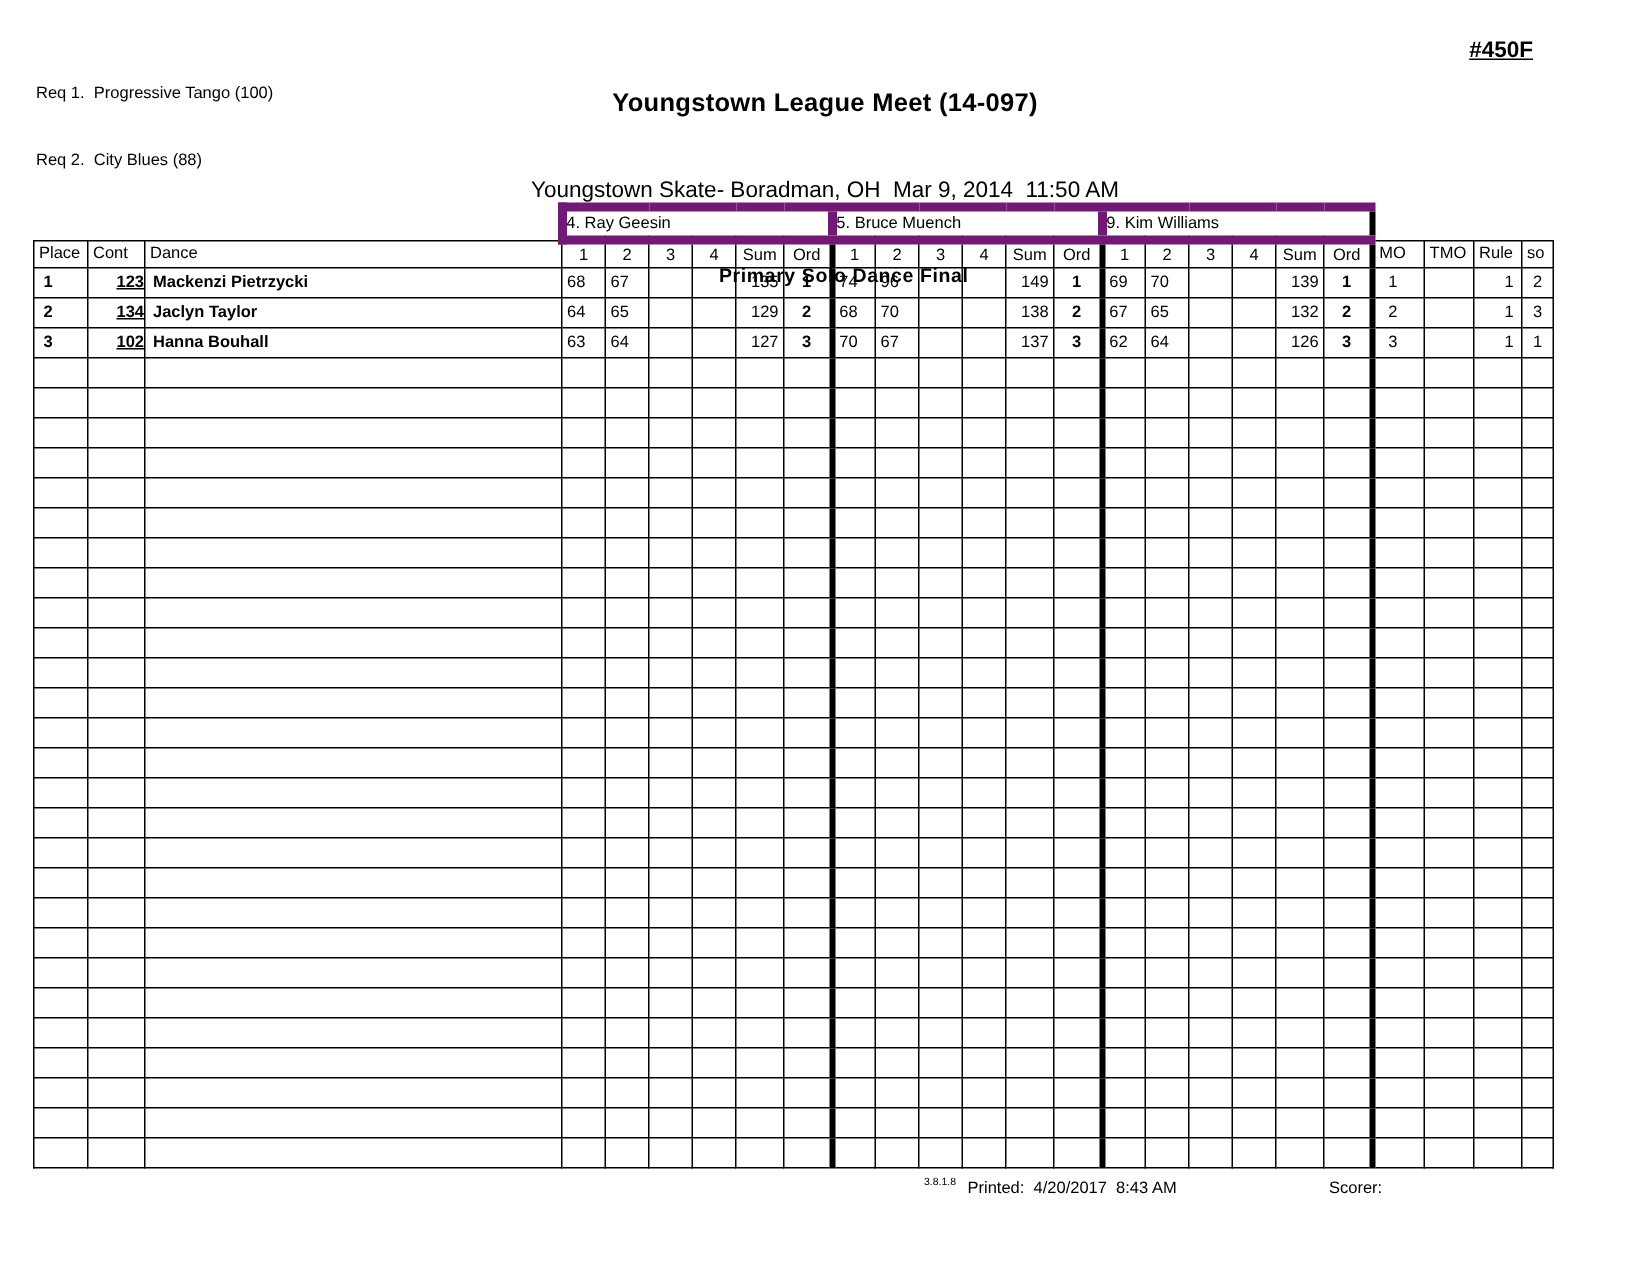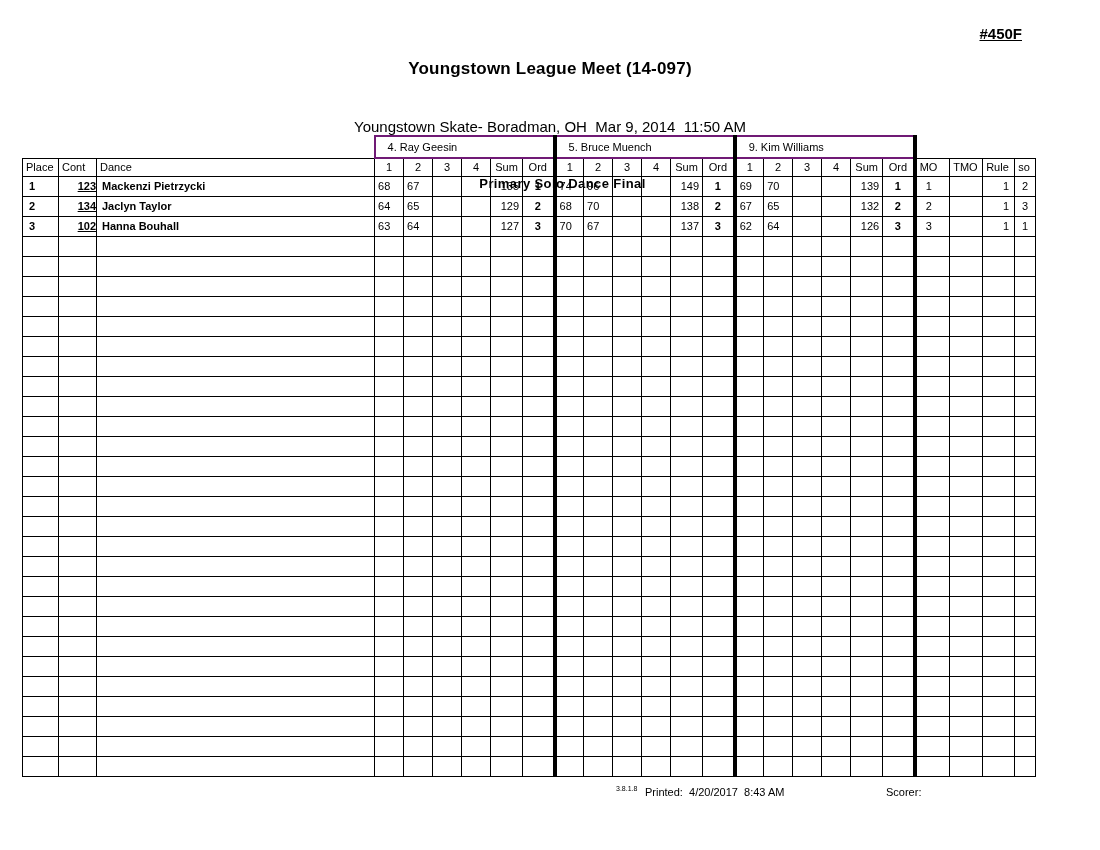--- a/index.html
+++ b/index.html
@@ -55,23 +55,23 @@
   table.results td {
     border: 1px solid #000;
     font-size: 11px;
     height: 20px;
     overflow: hidden;
     white-space: nowrap;
     vertical-align: middle;
   }
   tr.judge-row td { border: none; height: 22px; }
   tr.judge-row td.judge-name {
-    border: 2px solid #701a75;
+    border: 6px solid #701a75;
     font-size: 11px;
-    padding-left: 12px;
+    padding-left: 0;
     vertical-align: middle;
   }
   tr.header-row td { height: 18px; }
   .thick-r { border-right: 4px solid #000 !important; }
 
   .h-left   { padding-left: 3px; text-align: left; }
   .h-center { text-align: center; }
 
   .c-place { padding-left: 6px; font-weight: bold; font-size: 12px; }
   .c-cont  { text-align: right; font-weight: bold; font-size: 12px; text-decoration: underline; }
@@ -94,20 +94,24 @@
   }
   .footer .version { position: absolute; left: 616px; top: 1px;  font-size: 7px; white-space: pre; }
   .footer .printed { position: absolute; left: 645px; top: 2px;  white-space: pre; }
   .footer .scorer  { position: absolute; left: 855px; top: 2px;  white-space: pre; margin-left: 31px; }
 </style>
 </head>
 <body>
 
 <div class="page">
 
+  <div class="req-block">
+    <div>Req 1.  Progressive Tango (100)</div>
+    <div>Req 2.  City Blues (88)</div>
+  </div>
 
   <div class="title-block">
     <div class="meet-title">Youngstown League Meet (14-097)</div>
     <div class="meet-subtitle">Youngstown Skate- Boradman, OH  Mar 9, 2014  11:50 AM</div>
     <div class="event-title">Primary Solo Dance Final</div>
   </div>
 
   <div class="event-number">#450F</div>
 
   <table class="results" id="results-table">

